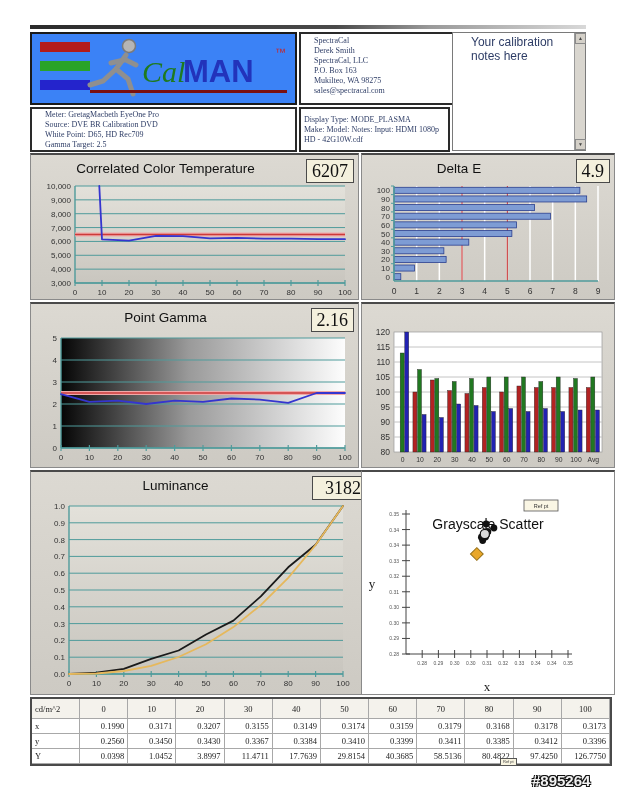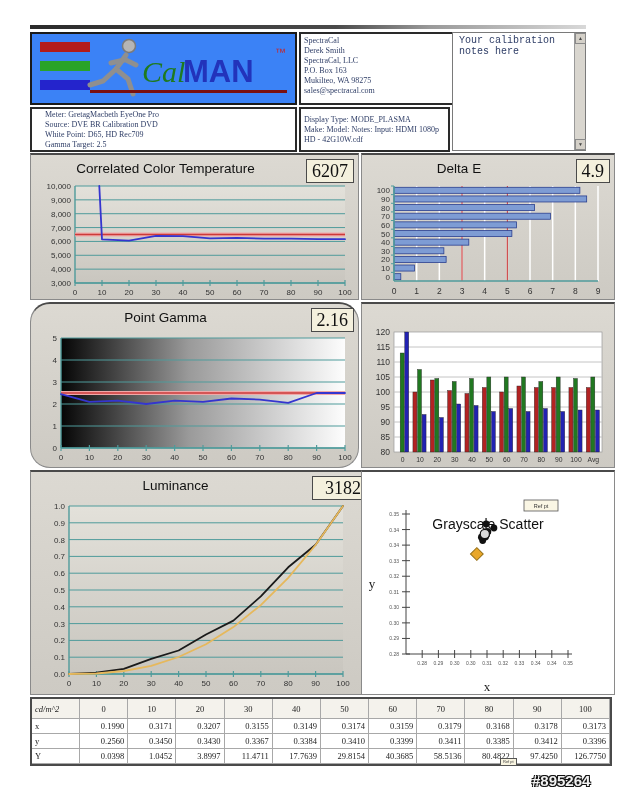--- a/index.html
+++ b/index.html
@@ -7,31 +7,31 @@
   body { font-family:"Liberation Sans", sans-serif; }
   #page { position:relative; width:618px; height:800px; background:#fff; overflow:hidden; }
 
   .topbar { position:absolute; left:30px; top:25px; width:556px; height:4px;
     background:linear-gradient(to right,#2b2b2b 0%,#4a4a4a 55%,#9a9a9a 72%,#d8d8d8 100%); }
 
   
   .logo-box { position:absolute; left:30px; top:32px; width:267px; height:73px;
     background:#3b82f6; border:2px solid #1a1a1a; }
   .contact-box { position:absolute; left:299px; top:32px; width:171px; height:73px;
-    background:#fff; border:2px solid #2a2a2a; padding:2px 3px; }
+    background:#fff; border:2px solid #2a2a2a; padding:2px 13px; }
   .notes-box { position:absolute; left:452px; top:32px; width:134px; height:119px;
     background:#fff; border:1px solid #7a7a7a; }
   .meter-box { position:absolute; left:30px; top:107px; width:267px; height:45px;
     background:#fff; border:2px solid #2a2a2a; padding:1px 13px; }
   .display-box { position:absolute; left:299px; top:107px; width:151px; height:45px;
     background:#fff; border:2px solid #2a2a2a; padding:6px 3px; }
   .meta-text { font-family:"Liberation Serif", serif; font-size:8px; line-height:1.25;
     color:#2e3d66; }
-  .notes-text { position:absolute; left:6px; top:2px; right:13px;
-    font-family:Liberation Mono, monospace; font-size:10px; color:#2e3d66; }
+  .notes-text { position:absolute; left:18px; top:2px; right:13px;
+    font-family:Liberation Sans, sans-serif; font-size:12px; color:#2e3d66; }
   .scrollbar { position:absolute; right:0; top:0; width:11px; height:100%;
     background:#d9d6cf; border-left:1px solid #9a9a9a; }
   .scroll-btn { position:absolute; left:0; width:11px; height:11px; background:#d4d0c8;
     border:1px solid #8a8a8a; font-size:5px; color:#444; text-align:center; line-height:9px; }
   .scroll-btn.up { top:0; }
   .scroll-btn.down { bottom:0; }
 
   
   .panel { position:absolute; background:linear-gradient(180deg,#dcd9d2 0%,#cdcac3 100%);
     border:1px solid #8a8a8a; border-top:2px solid #4a4a4a; }
@@ -45,21 +45,21 @@
   .chart-host { position:absolute; }
 
   
   .mtable { position:absolute; left:30px; top:697px; width:582px; background:#fff;
     border:2px solid #4a4a4a; display:grid;
     grid-template-columns:48px repeat(11, 1fr);
     font-family:"Liberation Serif", serif; font-size:8.5px; color:#222; }
   .mtable .cell { border-right:1px solid #a8a8a8; border-bottom:1px solid #a8a8a8;
     padding:0 3px; display:flex; align-items:center; height:15px; }
   .mtable .hcell { height:20px; justify-content:center; background:#f4f2ec; }
-  .mtable .corner { justify-content:flex-start; font-style:italic; }
+  .mtable .corner { justify-content:flex-start; }
   .mtable .lcell { justify-content:flex-start; }
   .mtable .vcell { justify-content:flex-end; }
 
   .ref-tag { position:absolute; background:#f8f4e0; border:1px solid #555;
     font-size:4px; color:#444; line-height:1; padding:1px 2px; }
 
   .watermark { position:absolute; left:532px; top:772px; font-size:15px; font-weight:bold;
     letter-spacing:0px; color:#f2f2f2;
     text-shadow:-1px -1px 0 #111, 1px -1px 0 #111, -1px 1px 0 #111, 1px 1px 0 #111; }
 </style>
@@ -233,21 +233,21 @@
           <line x1="25" y1="79.72727272727273" x2="28" y2="79.72727272727273" stroke="#4f9b9b" stroke-width="1"></line>
           <rect x="28" y="81.02727272727273" width="20.400000000000006" height="6.036363636363637" fill="#7e9cd4" stroke="#2a3f8f" stroke-width="0.8"></rect>
           <text x="24" y="95.68181818181819" font-size="8" text-anchor="end" fill="#333" font-family="Liberation Sans, sans-serif">0</text>
           <line x1="25" y1="88.36363636363637" x2="28" y2="88.36363636363637" stroke="#4f9b9b" stroke-width="1"></line>
           <rect x="28" y="89.66363636363637" width="6.799999999999997" height="6.036363636363637" fill="#7e9cd4" stroke="#2a3f8f" stroke-width="0.8"></rect>
           <line x1="28" y1="2" x2="28" y2="97" stroke="#4f9b9b" stroke-width="1.6"></line>
           <line x1="28" y1="97" x2="232" y2="97" stroke="#4f9b9b" stroke-width="1.4"></line>
         </svg></div>
   </div>
 
-  <div class="panel" style="left:30px; top:302px; width:329px; height:166px;border-radius:20px;">
+  <div class="panel" style="left:30px; top:302px; width:329px; height:166px;">
     <div class="panel-title">Point Gamma</div>
     <div class="value-badge">2.16</div>
     <div class="chart-host" style="left:4px; top:28px; width:320px; height:134px;"><svg width="320" height="134" viewBox="0 0 320 134">
           <defs>
             <linearGradient id="g1" x1="0" y1="0" x2="1" y2="0">
               <stop offset="0%" stop-color="#050505"></stop>
               <stop offset="45%" stop-color="#9a9a9a"></stop>
               <stop offset="100%" stop-color="#fdfdfd"></stop>
             </linearGradient>
           </defs>

